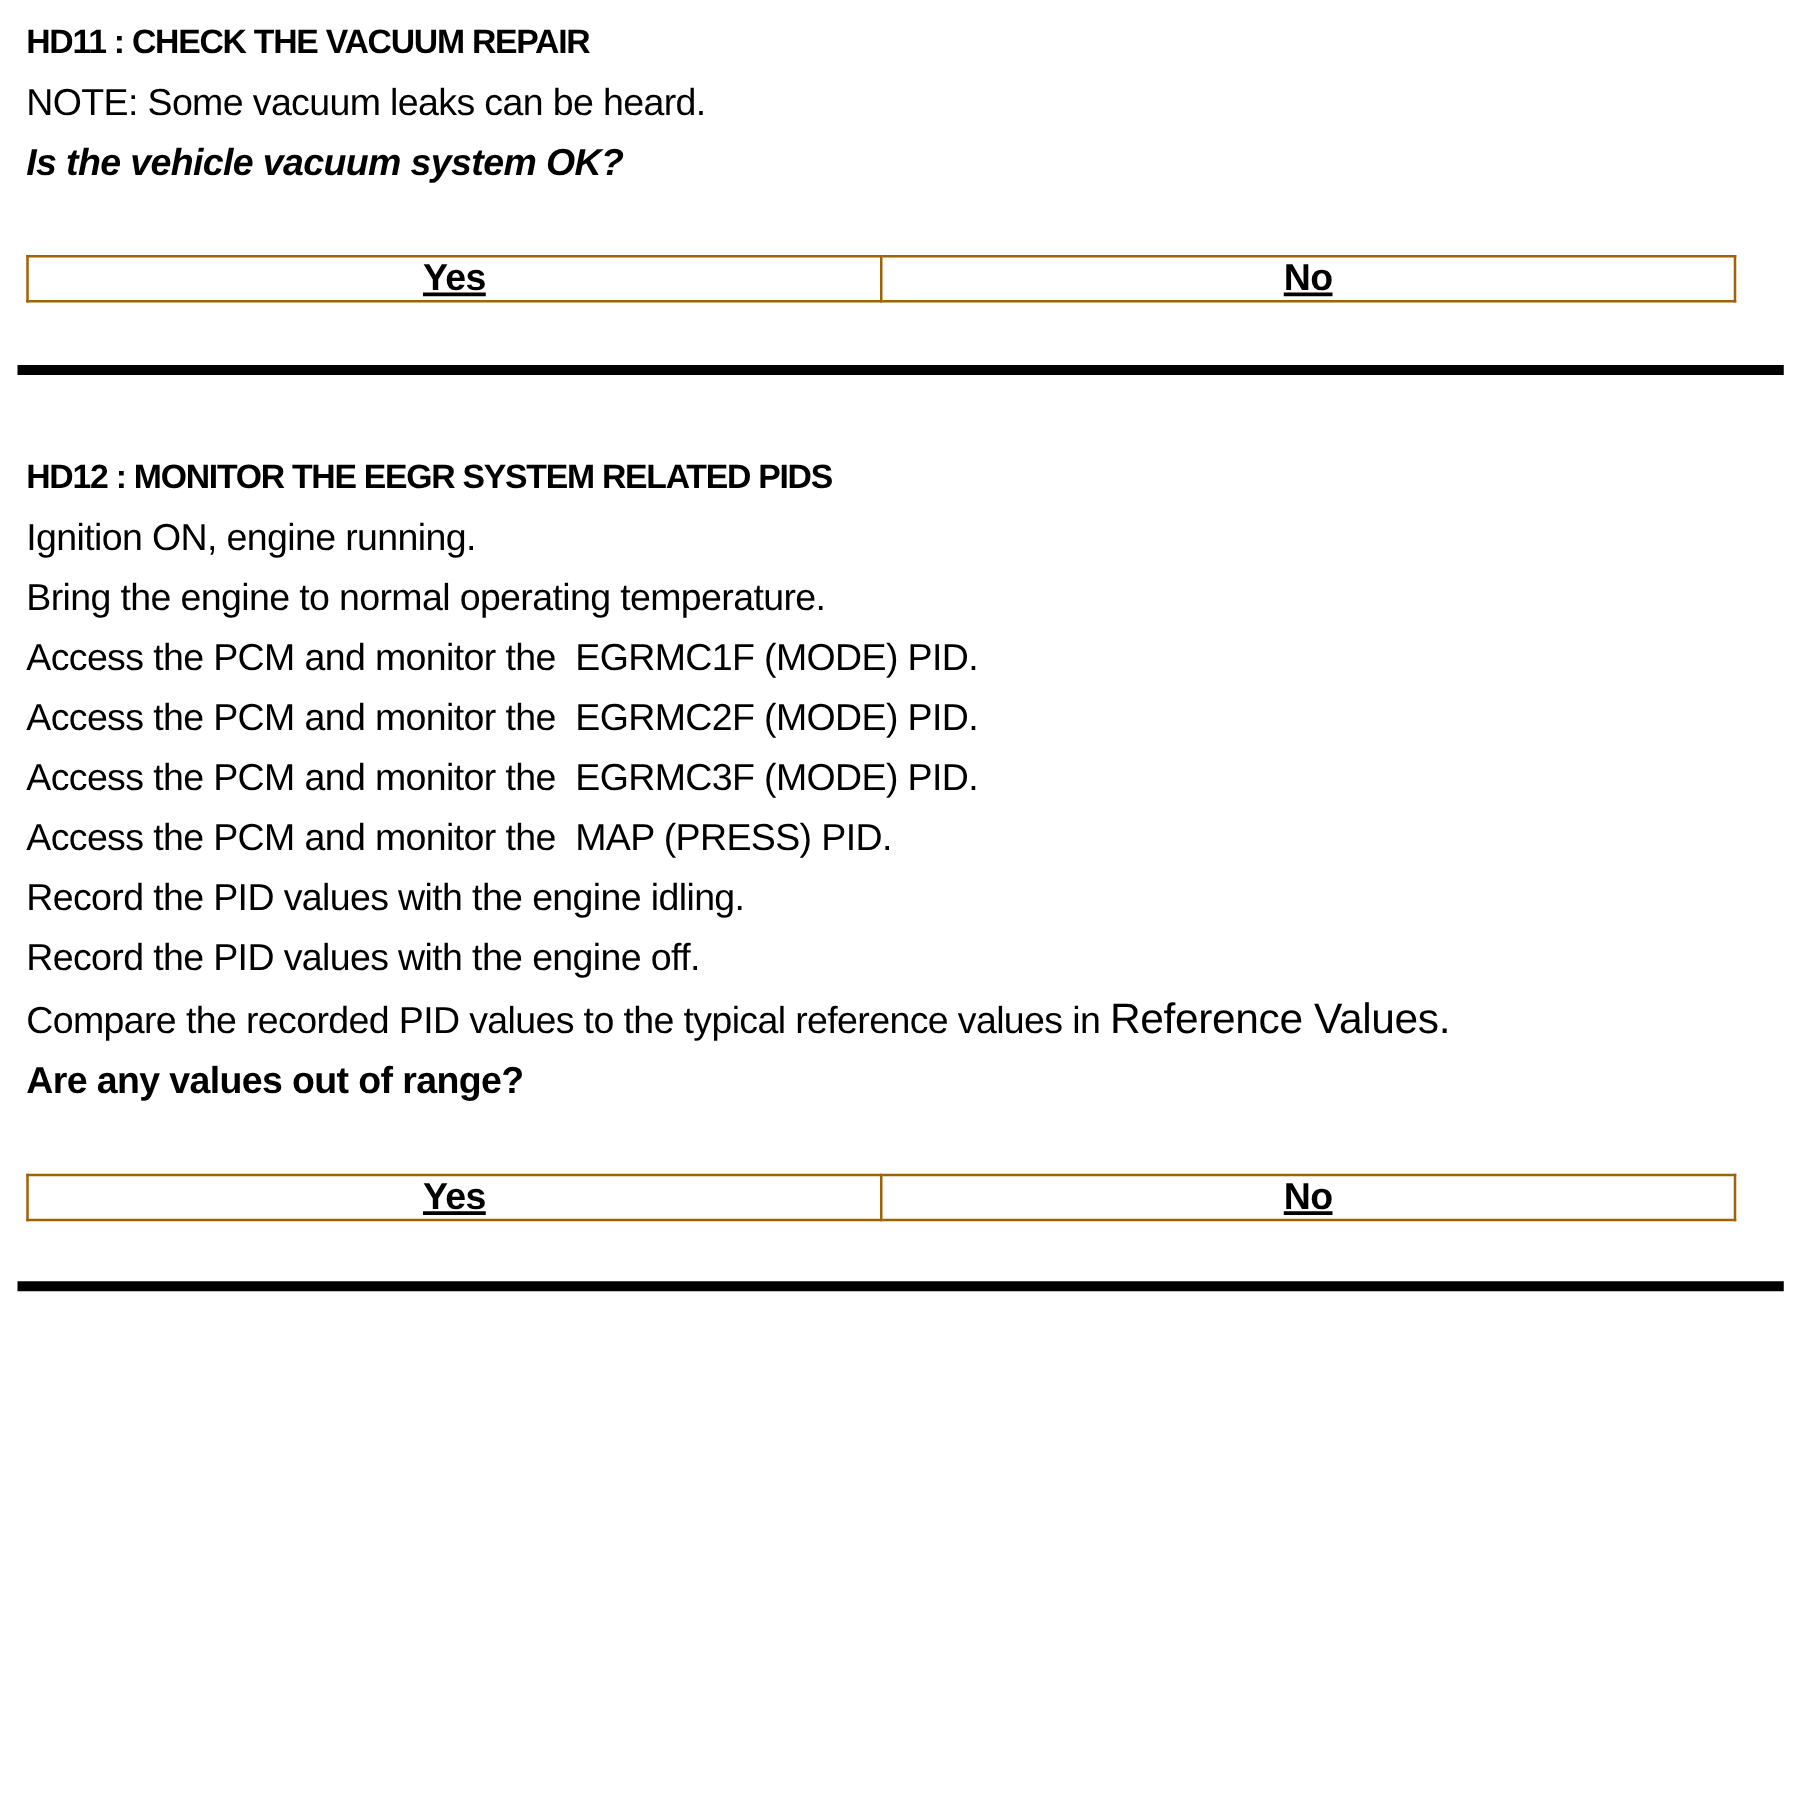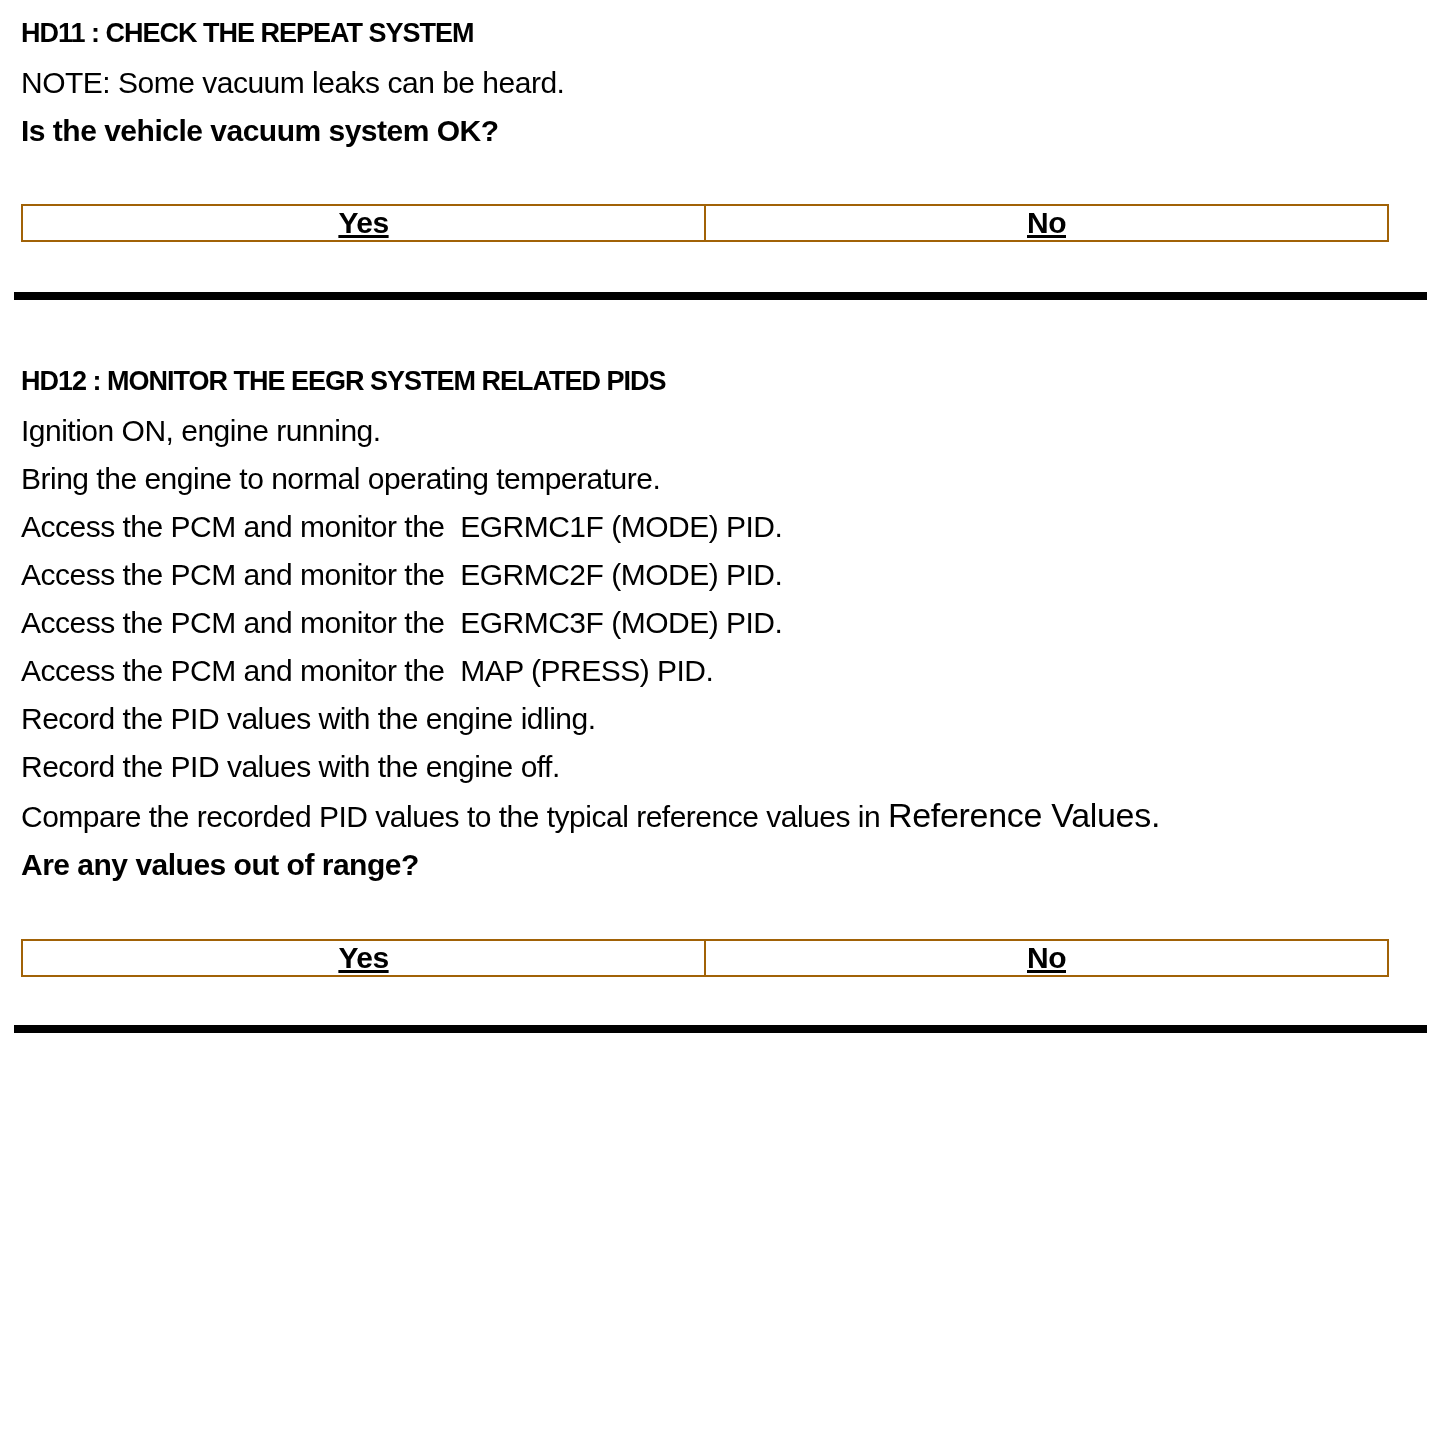--- a/index.html
+++ b/index.html
@@ -33,21 +33,21 @@
     margin:0 0 4px 0;
     white-space:pre-wrap;
   }
   .question {
     font-weight:bold;
     font-size:30px;
     line-height:34px;
     margin:0;
     white-space:pre-wrap;
   }
-  .q1 { margin-bottom:56px; }
+  .q1 { margin-bottom:56px;font-style:italic; }
   .q2 { margin-bottom:57px; }
   .ref-small { font-size:34px; letter-spacing:-0.3px; }
   table.decision-table {
     border-collapse:collapse;
     table-layout:fixed;
     width:1368px;
     margin:0;
   }
   table.t1 { margin-bottom:50px; }
   table.t2 { margin-bottom:48px; }
@@ -82,21 +82,21 @@
     margin:0 0 0 -7px;
   }
   hr.rule1 { margin-bottom:66px; }
 </style>
 </head>
 <body>
 
 <div class="page">
 
   <section>
-    <div class="heading">HD11 : CHECK THE REPEAT SYSTEM</div>
+    <div class="heading">HD11 : CHECK THE VACUUM REPAIR</div>
     <div class="body-line">NOTE: Some vacuum leaks can be heard.</div>
     <div class="question q1">Is the vehicle vacuum system OK?</div>
 
     <table class="decision-table t1">
       <tbody>
           <tr>
         <th>Yes</th>
         <th>No</th>
       </tr>
     </tbody>

